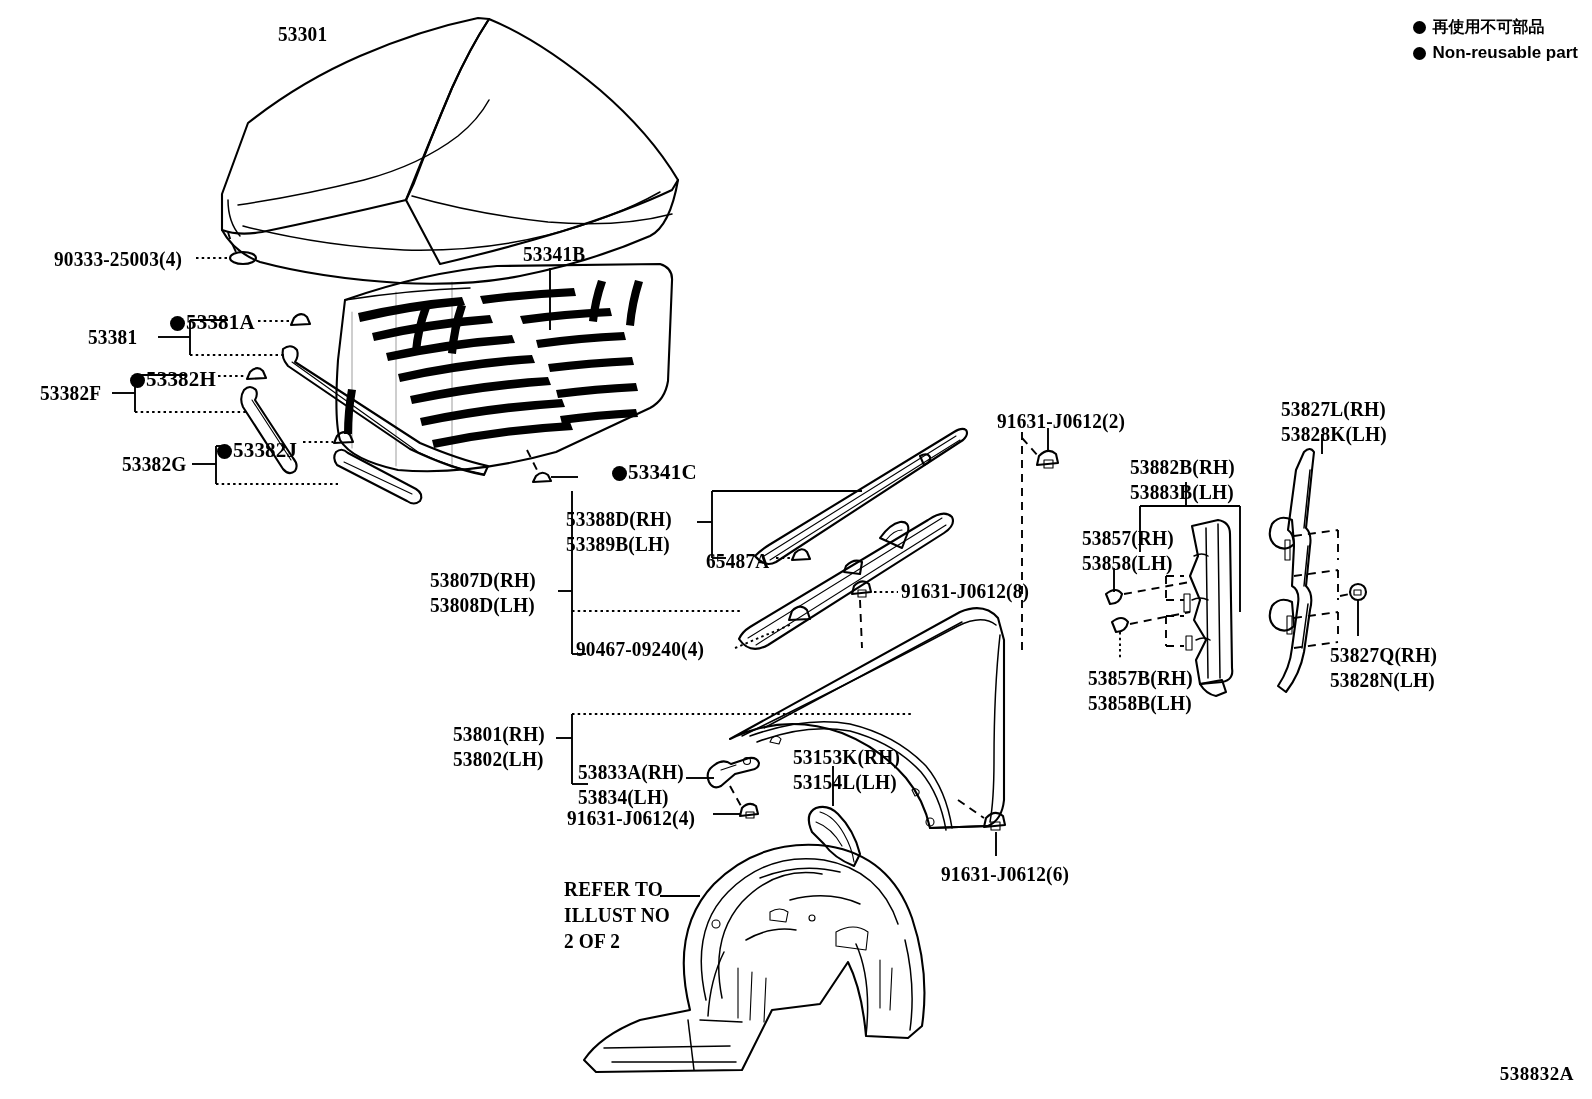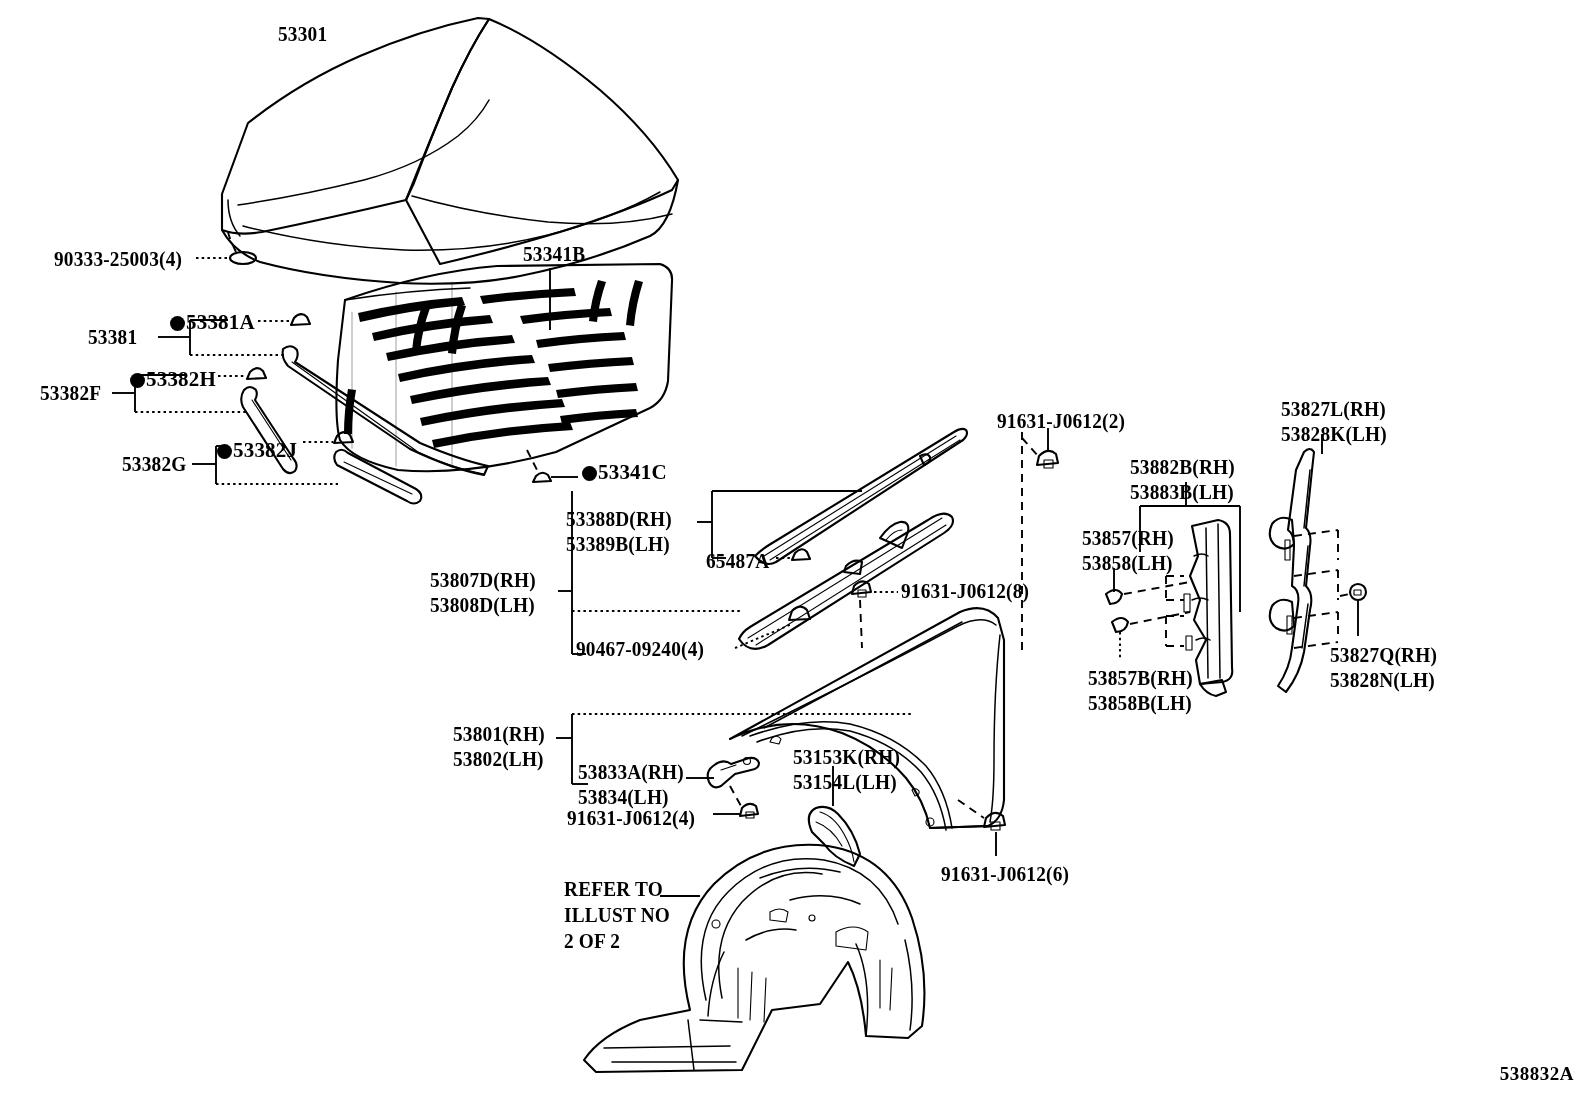--- a/index.html
+++ b/index.html
@@ -423,21 +423,21 @@
   <div class="lbl" style="left:40px;  top:381px;">53382F</div>
   <div style="position:absolute; left:130px; top:367px;text-align:center;">
     <span class="bullet"></span><span class="lbl" style="position:static; display:inline;">53382H</span>
   </div>
 
   <div class="lbl" style="left:122px; top:452px;">53382G</div>
   <div style="position:absolute; left:217px; top:438px;">
     <span class="bullet"></span><span class="lbl" style="position:static; display:inline;font-family:Liberation Serif, serif;">53382J</span>
   </div>
 
-  <div style="position:absolute; left:582px; top:460px;">
+  <div style="position:absolute; left:612px; top:460px;">
     <span class="bullet"></span><span class="lbl" style="position:static; display:inline;">53341C</span>
   </div>
 
   <div class="lbl" style="left:566px; top:507px;">53388D(RH)
 53389B(LH)</div>
   <div class="lbl" style="left:706px; top:549px;">65487A</div>
   <div class="lbl" style="left:430px; top:568px;">53807D(RH)
 53808D(LH)</div>
   <div class="lbl" style="left:576px; top:637px;">90467-09240(4)</div>
 
@@ -462,16 +462,26 @@
 53834(LH)</div>
   <div class="lbl" style="left:567px; top:806px;">91631-J0612(4)</div>
   <div class="lbl" style="left:793px; top:745px;">53153K(RH)
 53154L(LH)</div>
   <div class="lbl" style="left:941px; top:862px;">91631-J0612(6)</div>
 
   <div class="lbl" style="left:564px; top:877px;">REFER TO</div>
   <div class="lbl" style="left:564px; top:903px;">ILLUST NO</div>
   <div class="lbl" style="left:564px; top:929px;">2 OF 2</div>
 
+  <div class="legend">
+    <div class="legend-row">
+      <span class="legend-dot"></span>
+      <span class="legend-text jp">再使用不可部品</span>
+    </div>
+    <div class="legend-row">
+      <span class="legend-dot"></span>
+      <span class="legend-text">Non-reusable part</span>
+    </div>
+  </div>
 
   <div class="diagid">538832A</div>
 
 </div>
 
 </body></html>

